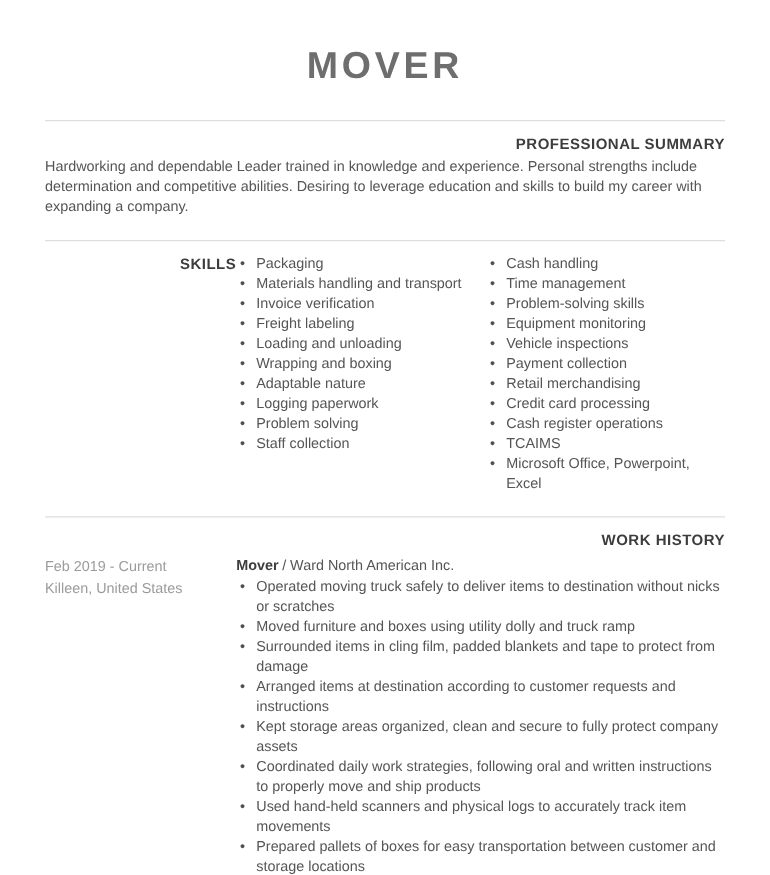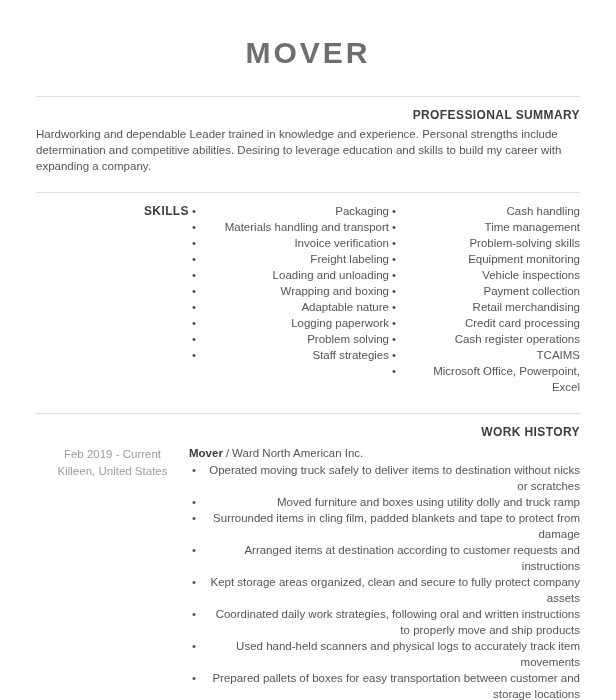--- a/index.html
+++ b/index.html
@@ -47,21 +47,21 @@
     grid-template-columns: 153px 1fr;
     align-items: start;
   }
 
   .skills-cols {
     display: grid;
     grid-template-columns: 200px 1fr;
     margin-top: -1px;
   }
 
-  ul { list-style: none; text-align: right; }
+  ul { list-style: none; }
   li {
     position: relative;
     padding-left: 16px;
     font-size: 11.5px;
     line-height: 16px;
     color: #555555;
   }
   li::before {
     content: "\2022";
     position: absolute;
@@ -69,21 +69,20 @@
     top: 0;
     color: #4f4f4f;
   }
 
   .wh-heading { margin-bottom: 6px; }
   .job-meta {
     font-size: 11.5px;
     line-height: 17px;
     color: #9b9b9b;
     padding-top: 1px;
-    text-align: center;
   }
   .job-title-line {
     font-size: 11.5px;
     line-height: 16px;
     color: #555555;
     margin-bottom: 1px;
   }
   .job-title-line .job-title {
     font-weight: bold;
     color: #3d3d3d;
@@ -111,21 +110,21 @@
         <ul>
             <li>Packaging</li>
             <li>Materials handling and transport</li>
             <li>Invoice verification</li>
             <li>Freight labeling</li>
             <li>Loading and unloading</li>
             <li>Wrapping and boxing</li>
             <li>Adaptable nature</li>
             <li>Logging paperwork</li>
             <li>Problem solving</li>
-            <li>Staff strategies</li>
+            <li>Staff collection</li>
           </ul>
         <ul>
             <li>Cash handling</li>
             <li>Time management</li>
             <li>Problem-solving skills</li>
             <li>Equipment monitoring</li>
             <li>Vehicle inspections</li>
             <li>Payment collection</li>
             <li>Retail merchandising</li>
             <li>Credit card processing</li>

